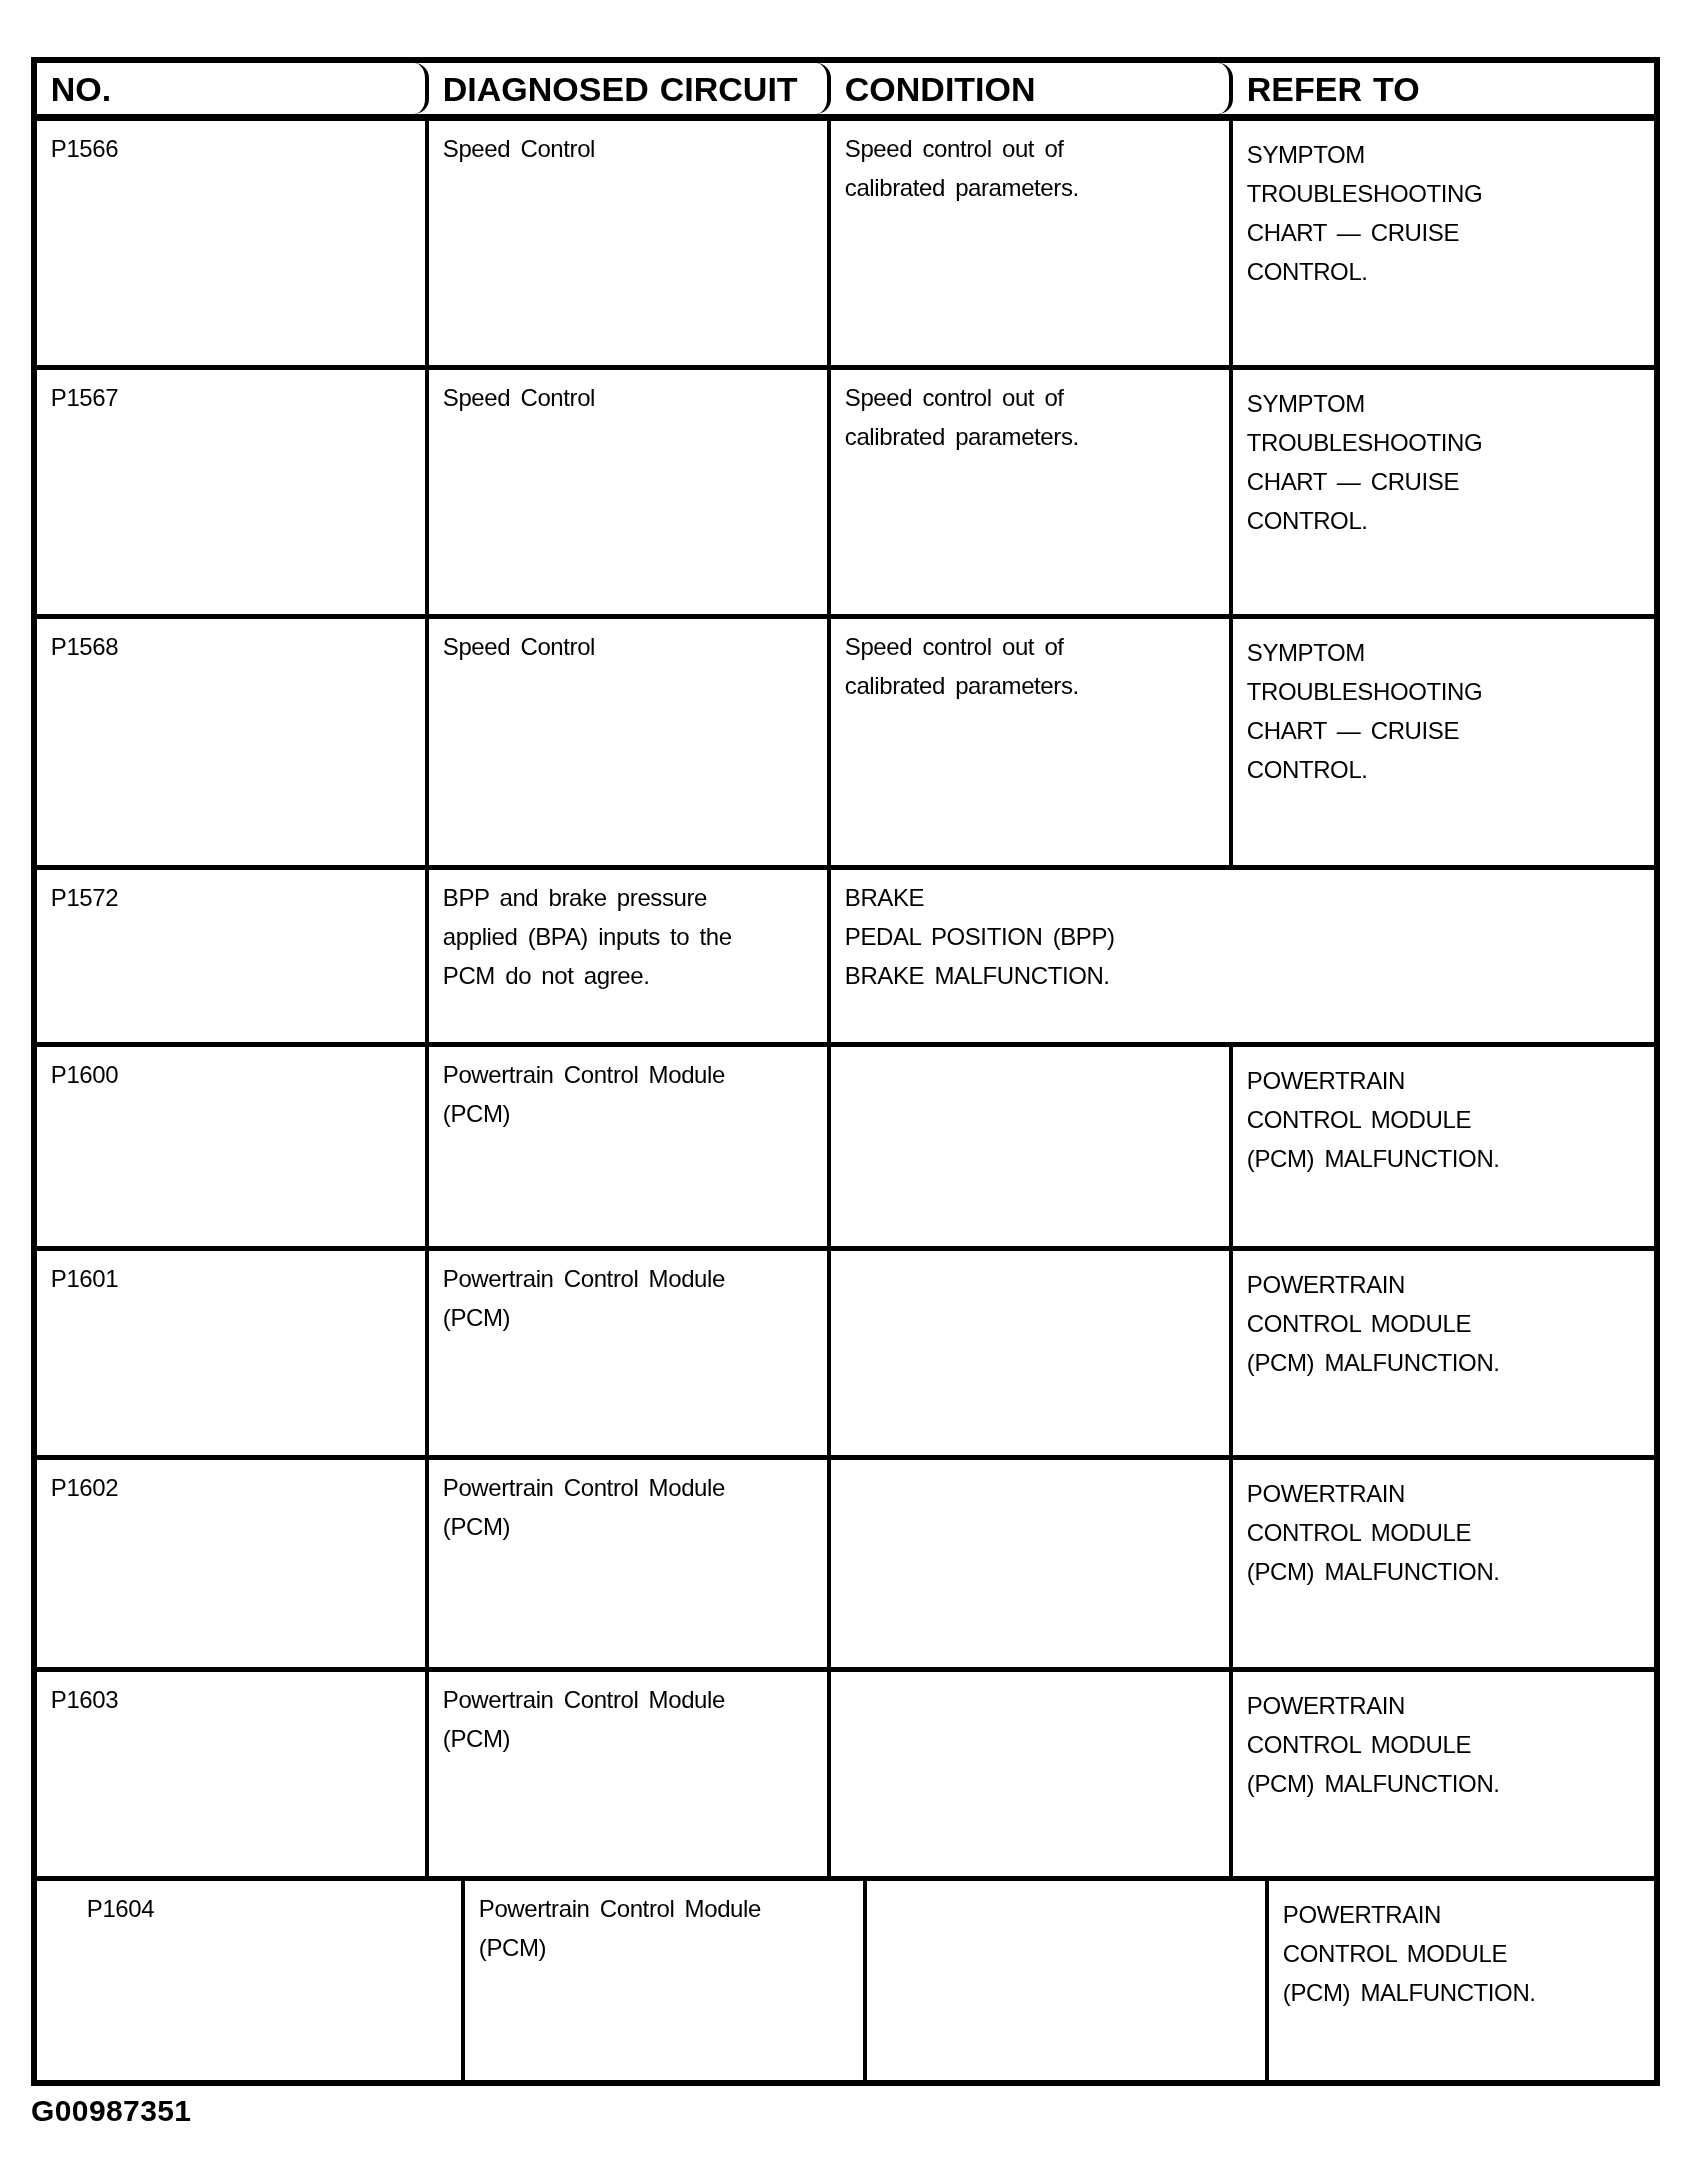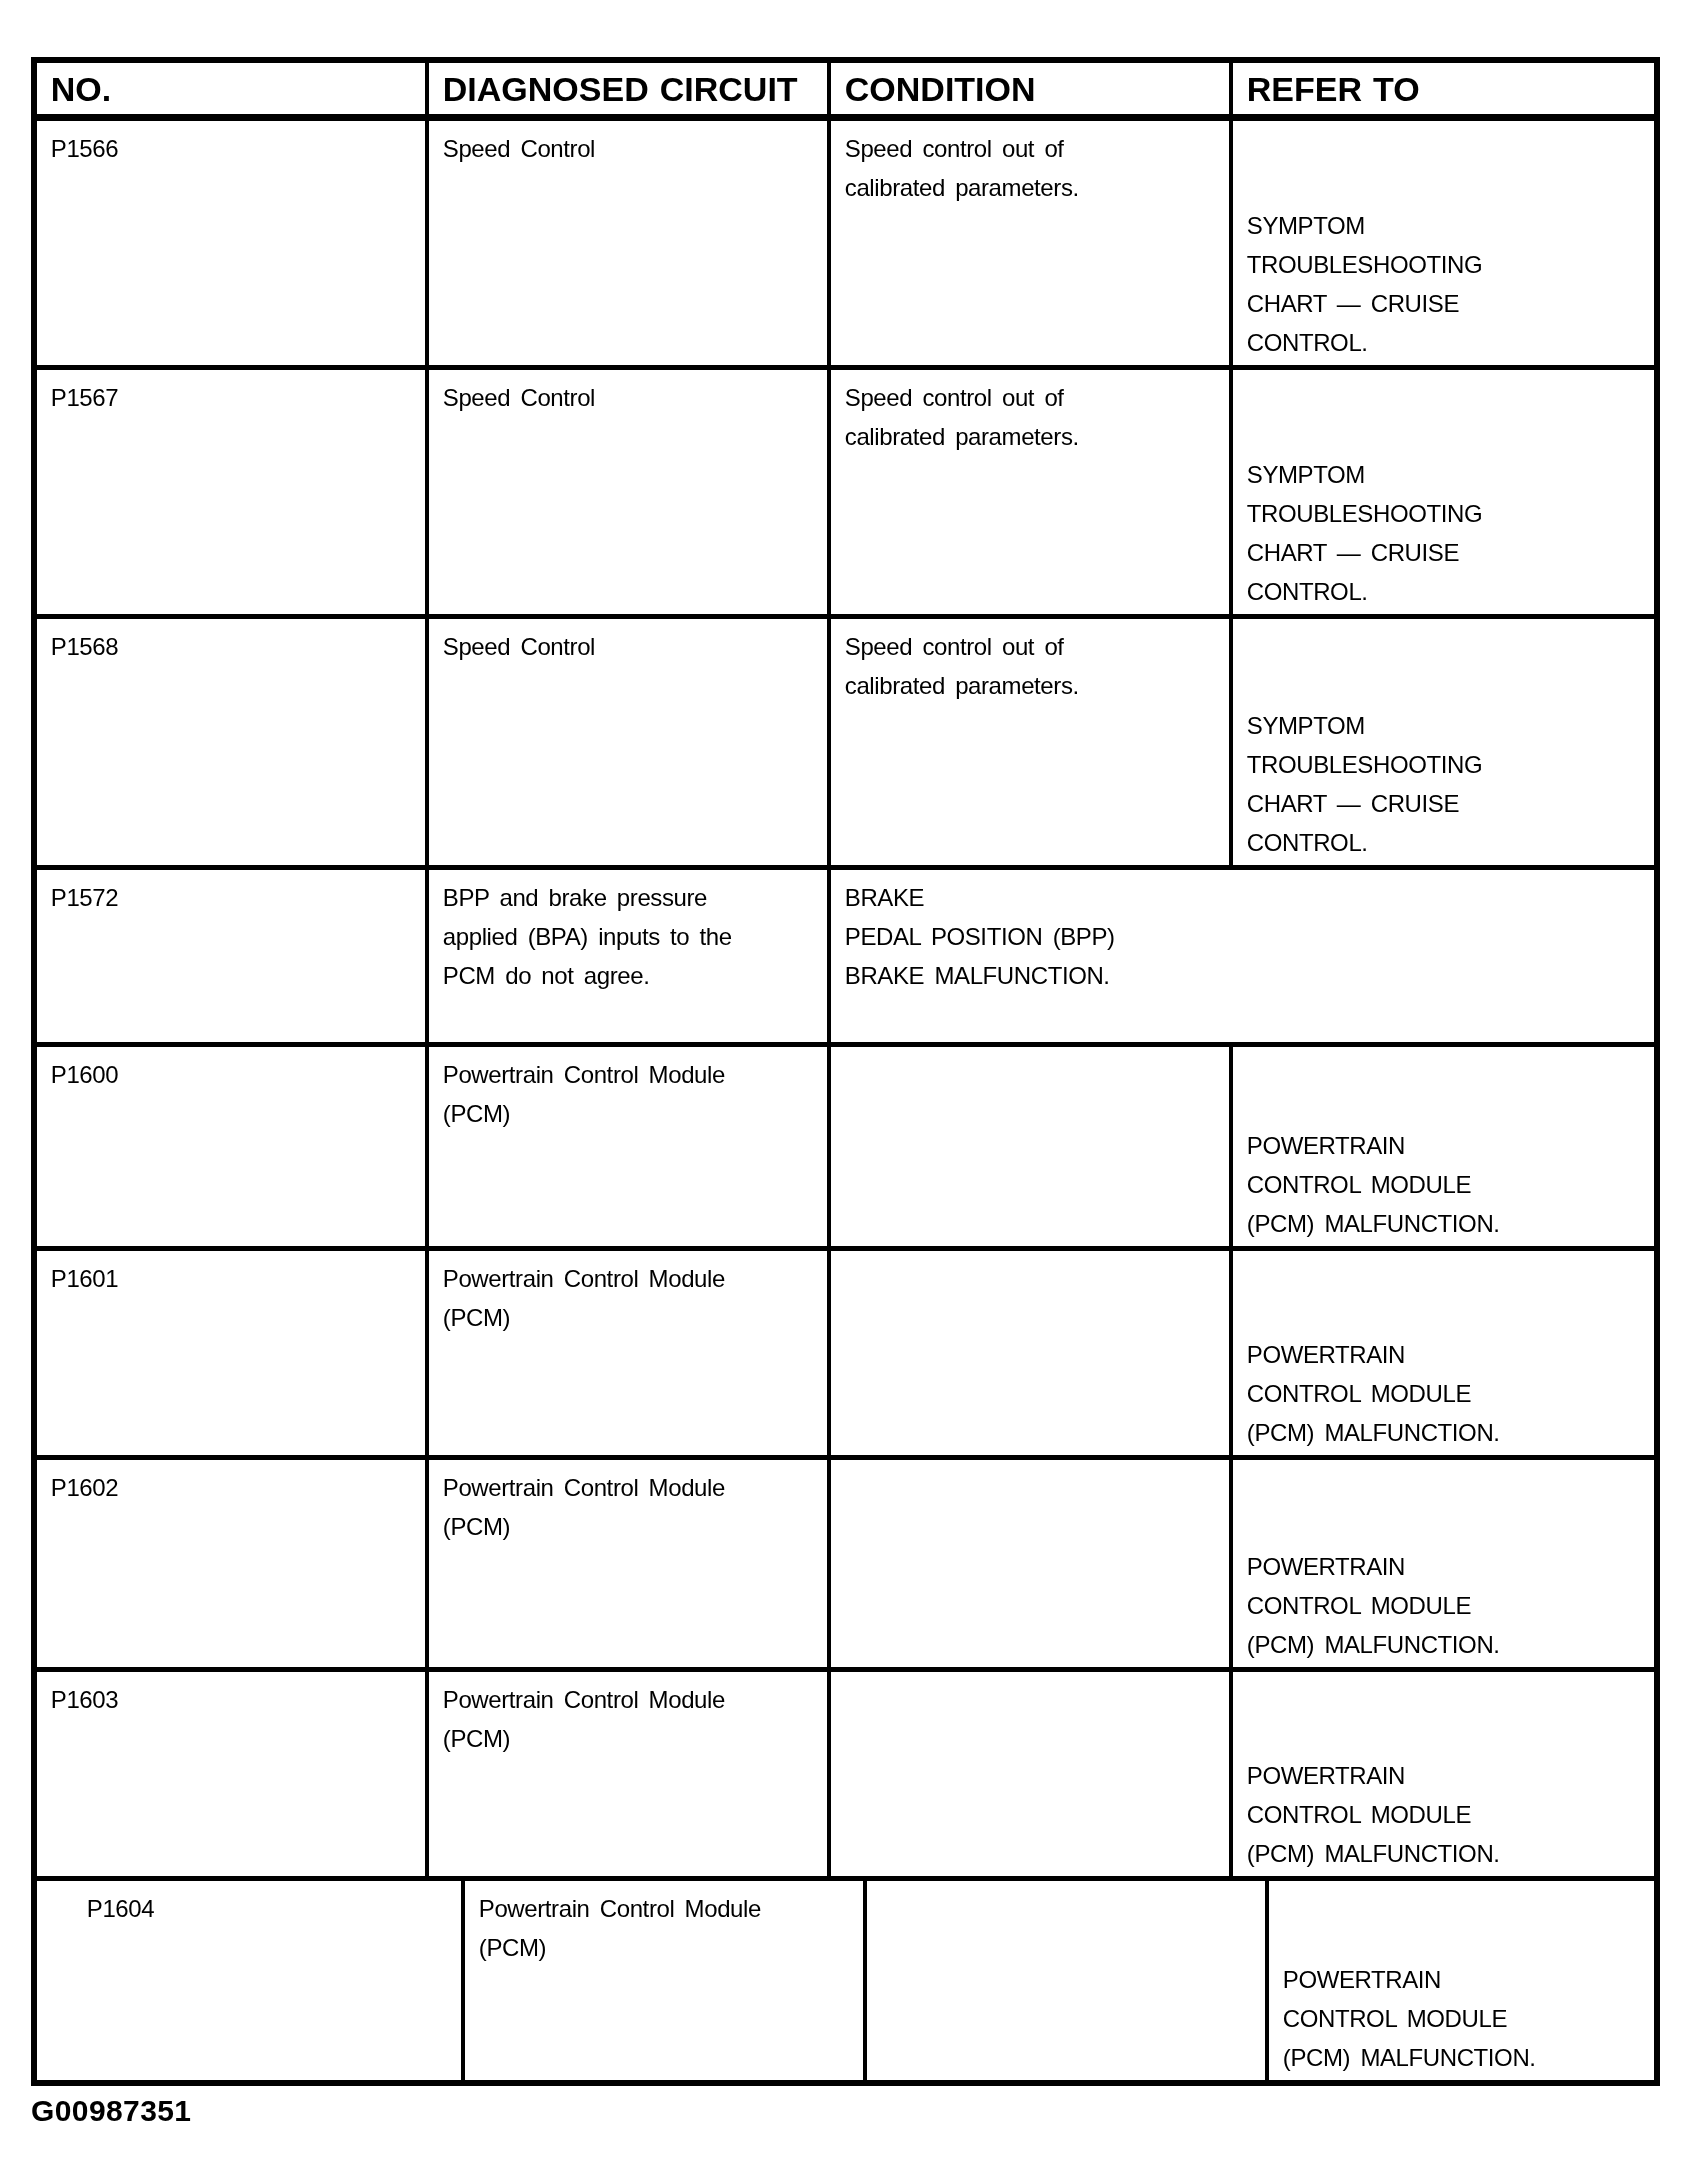--- a/index.html
+++ b/index.html
@@ -40,30 +40,31 @@
     line-height: 39px;
     letter-spacing: -0.4px;
     word-spacing: 4px;
     overflow: hidden;
     min-height: 0;
   }
   .cell:last-child { border-right: none; }
   .cell.vcenter {
     display: flex;
     flex-direction: column;
-    justify-content: flex-end;
-    padding-top: 0;
+    justify-content: flex-start;
+    padding-top: 14px;
     padding-bottom: 3.2px;
   }
   .trow.head .cell {
     font-weight: bold;
     font-size: 34px;
     letter-spacing: 0;
     word-spacing: 1.6px;
     padding-top: 6.5px;
+    border-radius: 15px;
   }
   .tline { white-space: nowrap; }
   .figure-code {
     position: absolute;
     left: 31px;
     top: 2099px;
     font-size: 30px;
     line-height: 24px;
     font-weight: 600;
     letter-spacing: 0.4px;

